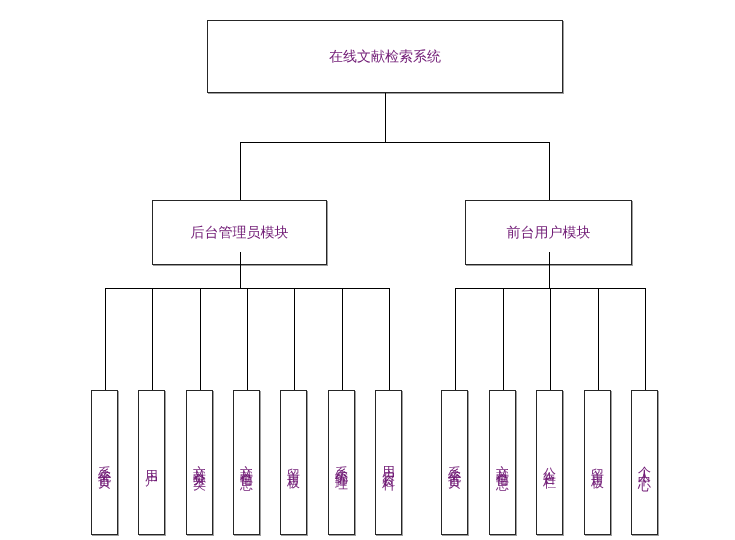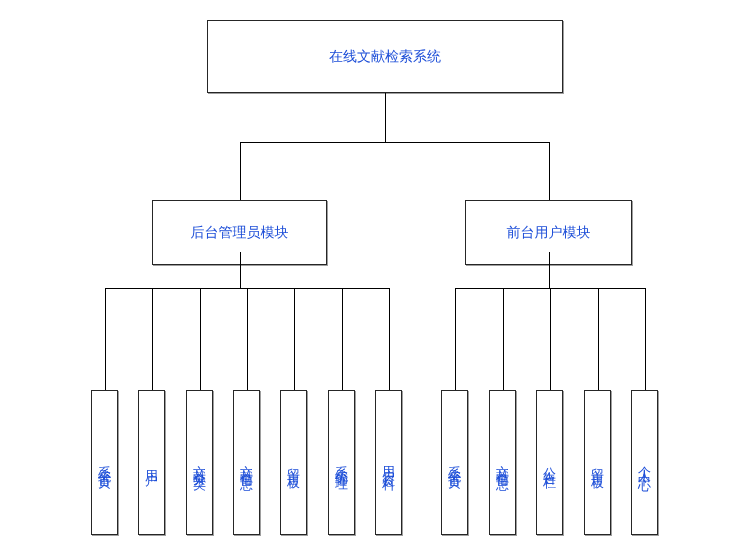--- a/index.html
+++ b/index.html
@@ -6,21 +6,21 @@
     margin: 0;
     padding: 0;
     background: #ffffff;
   }
   .canvas {
     position: relative;
     width: 735px;
     height: 540px;
     background: #ffffff;
     font-family: "DejaVu Sans", "Liberation Sans", sans-serif;
-    color: #1d4ed8;
+    color: #701a75;
     overflow: hidden;
   }
   .node {
     position: absolute;
     box-sizing: border-box;
     background: #ffffff;
     border: 1px solid #262626;
     box-shadow: 1px 1px 0 #9e9e9e;
     display: flex;
     align-items: center;

